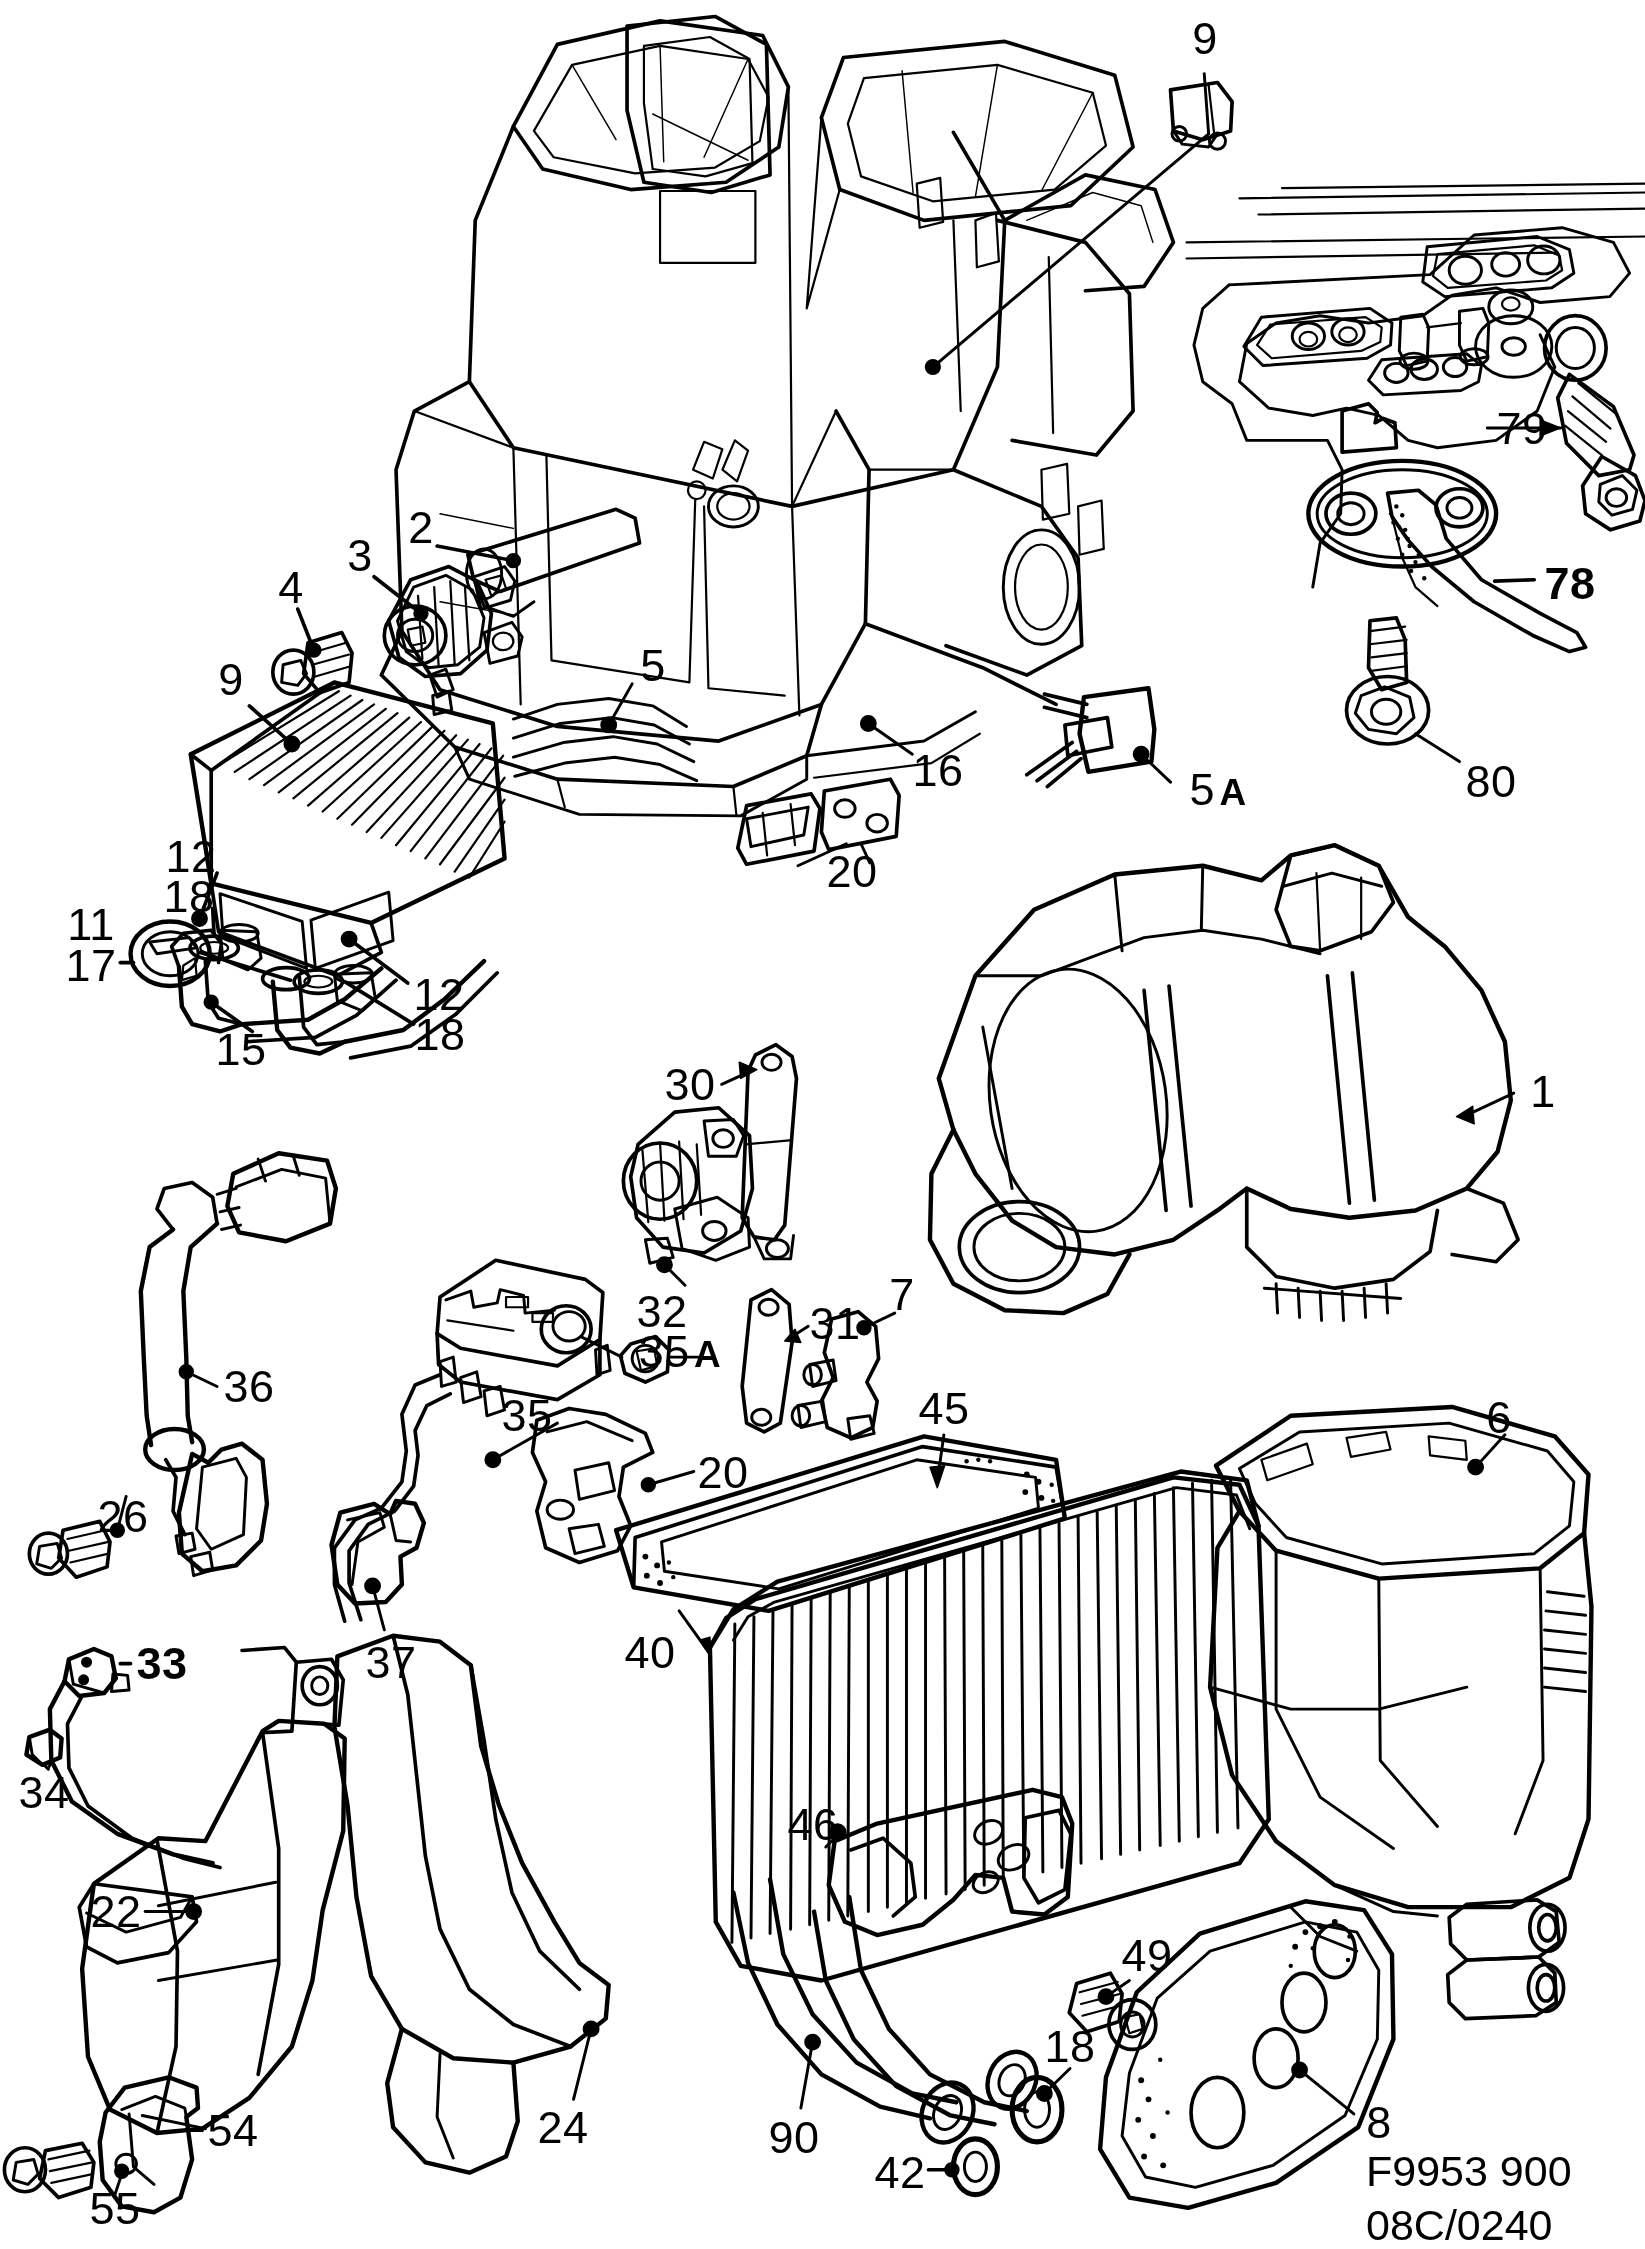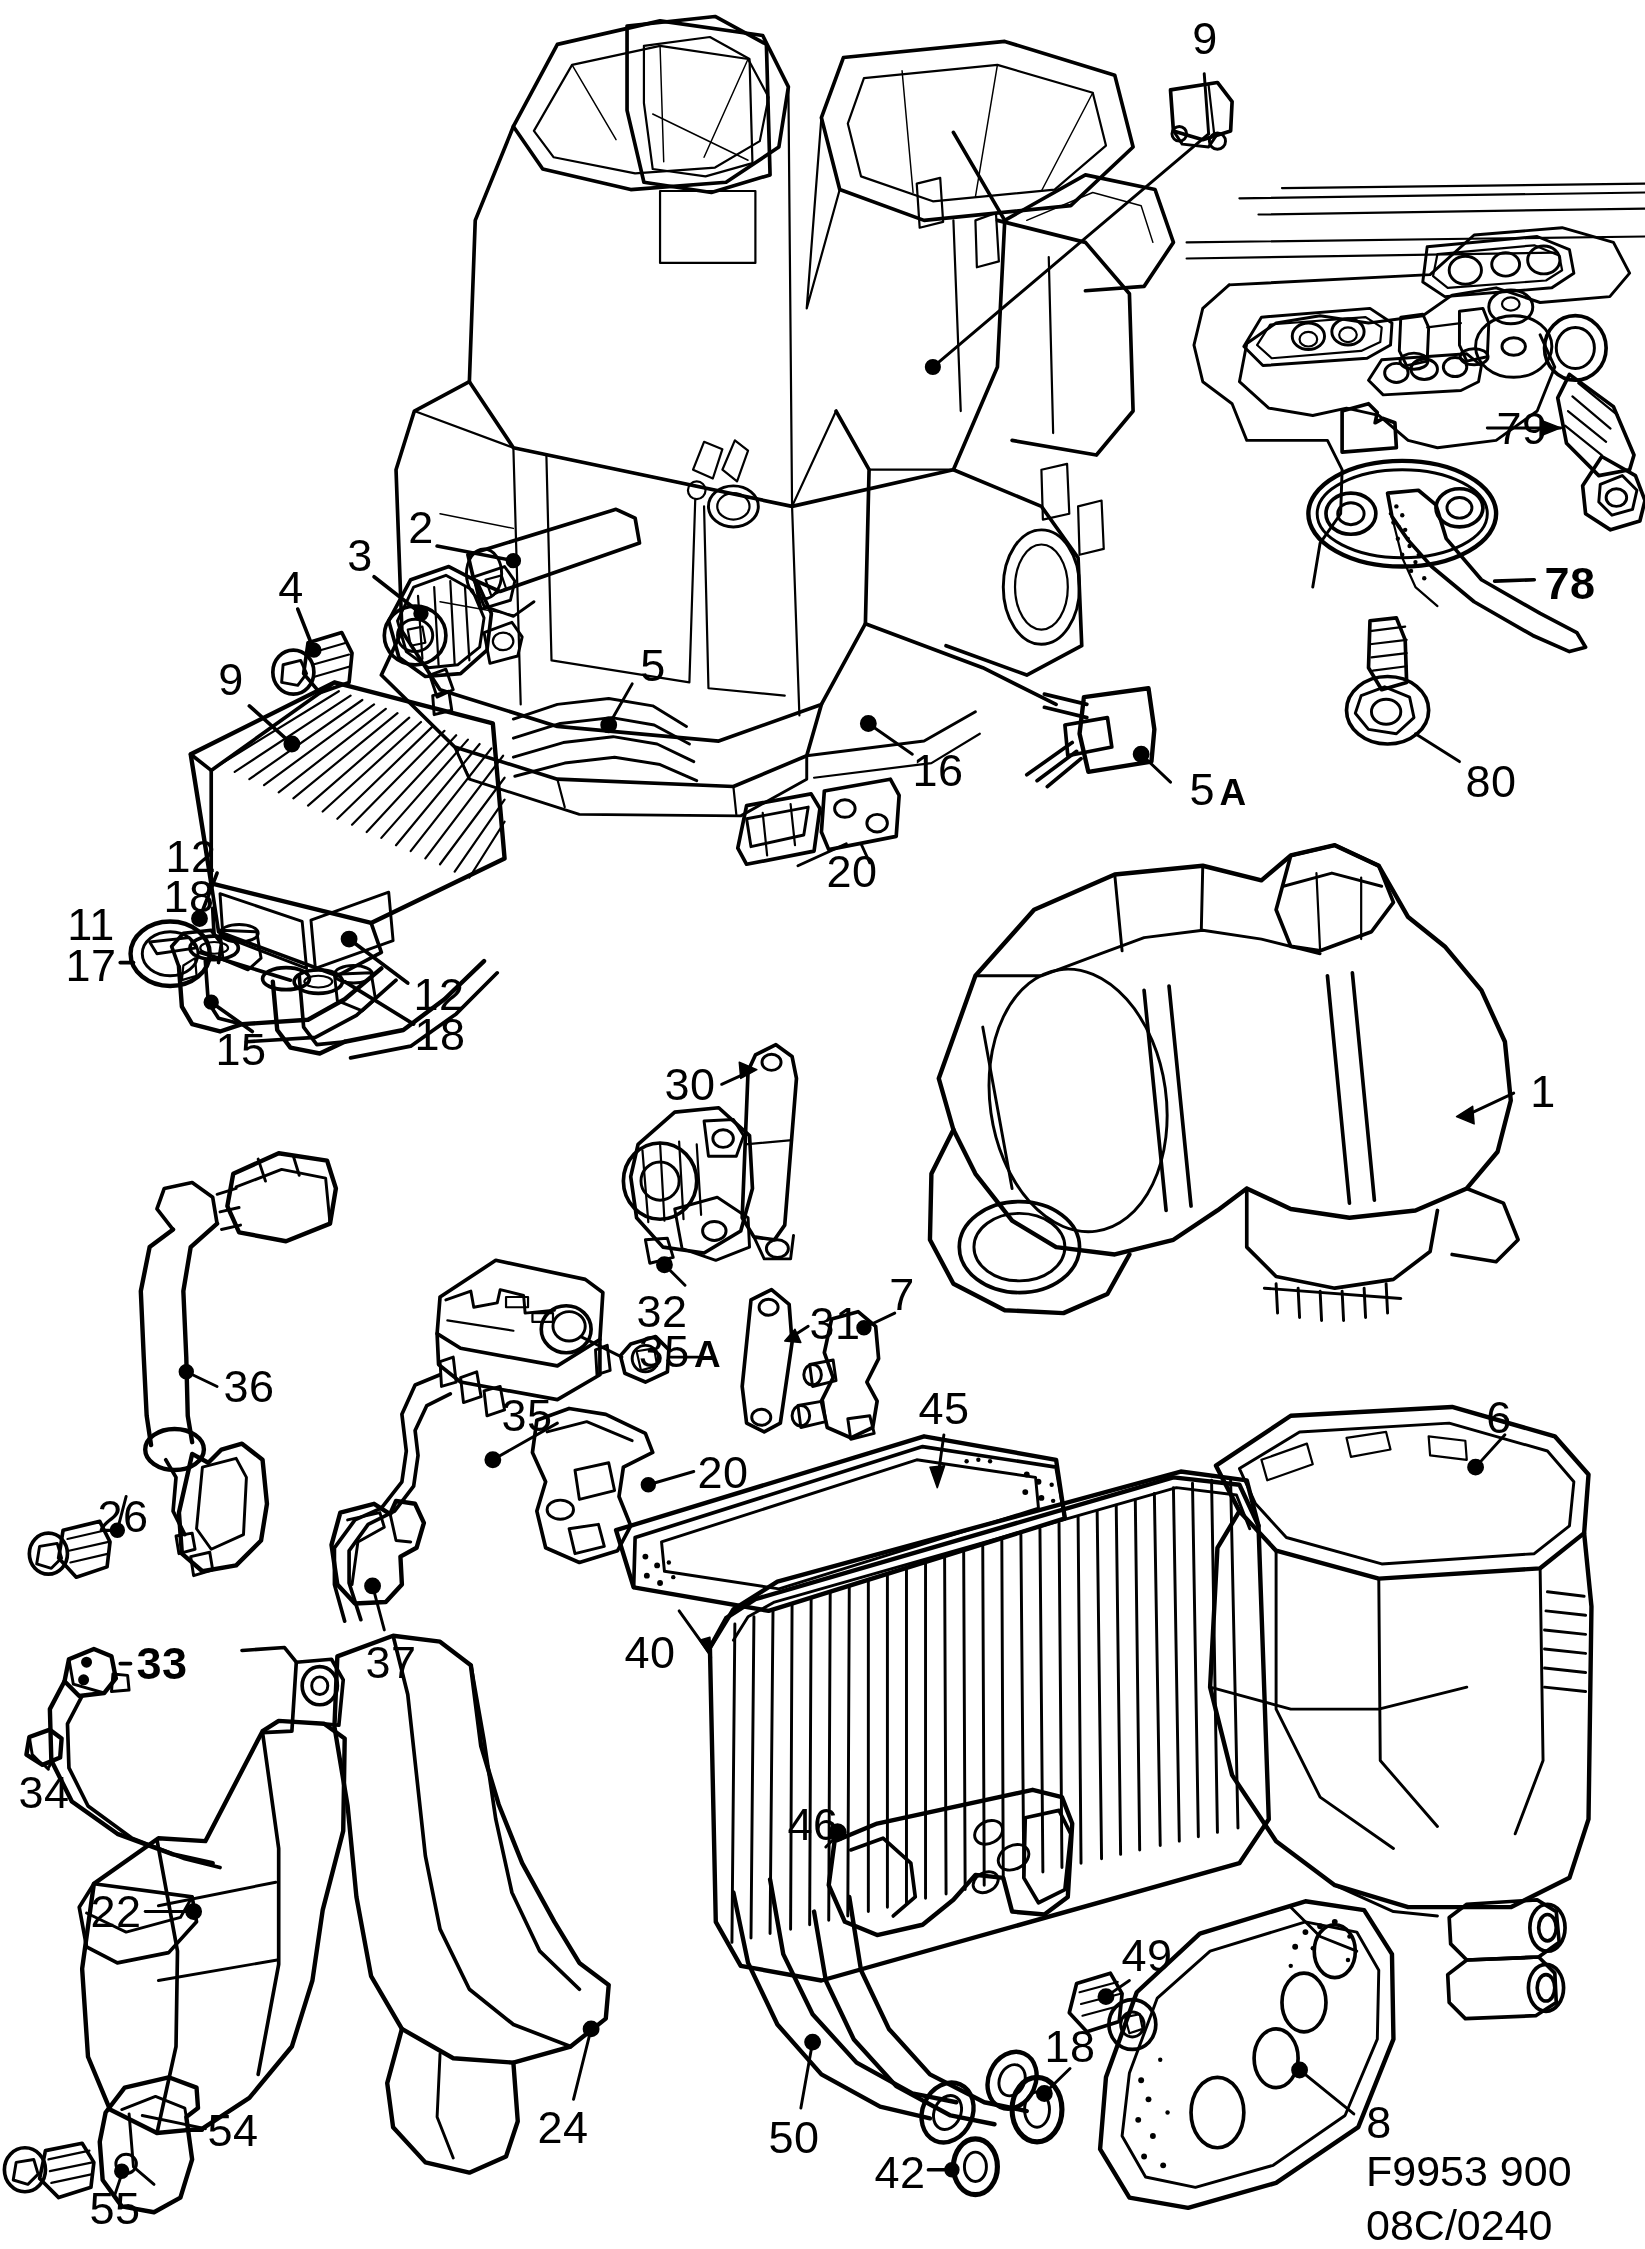--- a/index.html
+++ b/index.html
@@ -750,21 +750,21 @@
       <div class="lbl" style="left: 249px; top: 1386px;"><span>36</span></div>
       <div class="lbl" style="left: 123px; top: 1516px;"><span>26</span></div>
       <div class="lbl" style="left: 391px; top: 1662px;"><span>37</span></div>
       <div class="lbl" style="left: 650px; top: 1652px; text-align: center;"><span>40</span></div>
       <div class="lbl bold" style="left: 150px; top: 1663px; margin-left: 12px;"><span>33</span></div>
       <div class="lbl" style="left: 44px; top: 1792px;"><span>34</span></div>
       <div class="lbl" style="left: 813px; top: 1824px;"><span>46</span></div>
       <div class="lbl" style="left: 1147px; top: 1955px; text-align: center;"><span>49</span></div>
       <div class="lbl" style="left: 116px; top: 1911px;"><span>22</span></div>
       <div class="lbl" style="left: 563px; top: 2127px;"><span>24</span></div>
-      <div class="lbl" style="left: 794px; top: 2137px;"><span>50</span></div>
+      <div class="lbl" style="left: 794px; top: 2137px;"><span>90</span></div>
       <div class="lbl" style="left: 900px; top: 2172px;"><span>42</span></div>
       <div class="lbl" style="left: 1070px; top: 2046px;"><span>18</span></div>
       <div class="lbl" style="left: 1379px; top: 2122px;"><span>8</span></div>
       <div class="lbl" style="left: 233px; top: 2130px;"><span>54</span></div>
       <div class="lbl" style="left: 115px; top: 2208px;"><span>55</span></div>
     </div>
 
   <div class="footer" style="left:1366px;top:2145px;">
     <div>F9953 900</div>
     <div>08C/0240</div>

